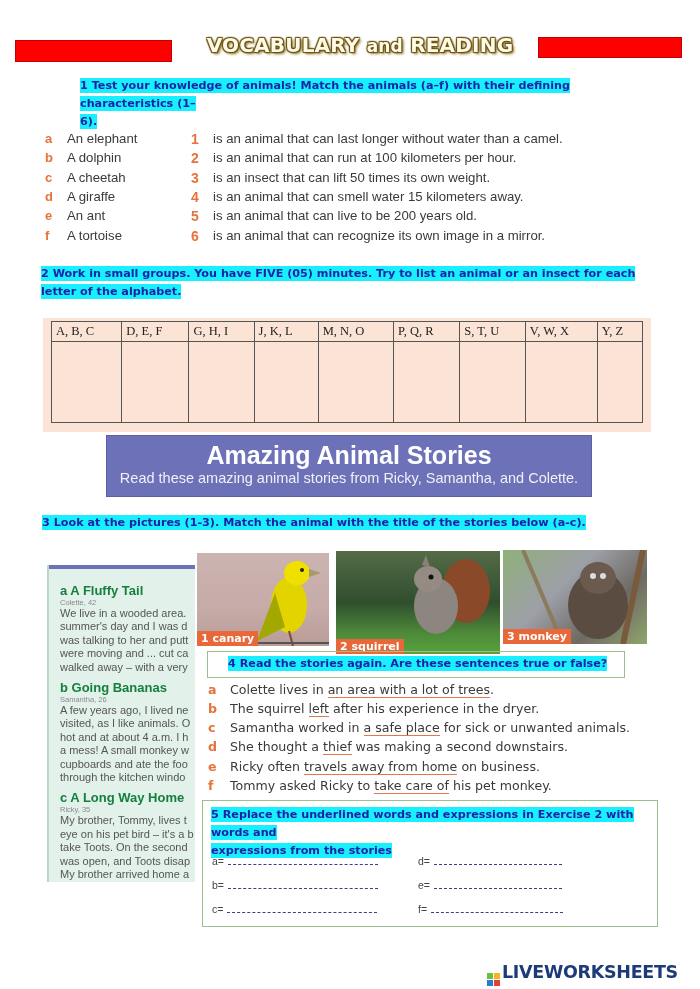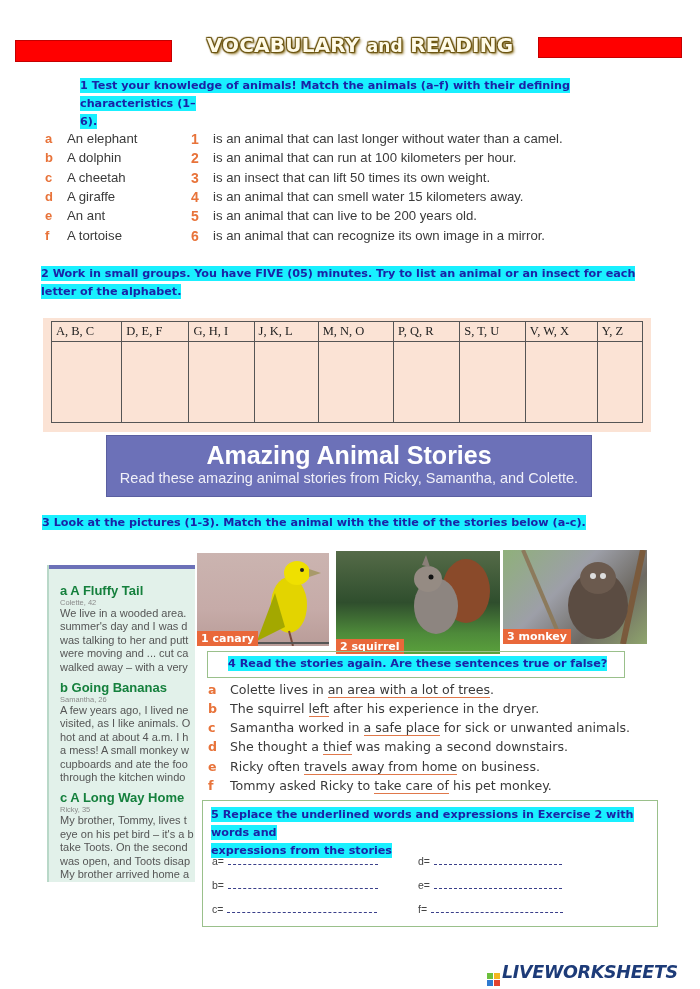--- a/index.html
+++ b/index.html
@@ -62,21 +62,21 @@
     .ex4-box { left: 207px; top: 651px; width: 418px; height: 27px; border: 1px solid #9ac08b; }
     .ex4-row { position: absolute; left: 208px; height: 19px; font-family: "DejaVu Sans", sans-serif; font-size: 12.6px; color: #3a3a3a; white-space: nowrap; }
     .ex4-row .let { display: inline-block; width: 22px; color: #e8733a; font-weight: bold; }
     .ex4-row u { text-decoration: none; border-bottom: 1.5px solid #e0784a; }
 
     
     .ex5-box { left: 202px; top: 800px; width: 456px; height: 127px; border: 1.5px solid #9ac08b; }
     .blank-row { position: absolute; font-family: "Liberation Sans", sans-serif; font-size: 10.5px; color: #444; white-space: nowrap; }
     .blank-row .line { display: inline-block; border-bottom: 1px dashed #3a3f8a; height: 8px; vertical-align: baseline; margin-left: 4px; }
 
-    .logo { left: 487px; top: 962px; font-family: "DejaVu Sans", sans-serif; font-weight: bold; font-size: 17.5px; color: #1d3b78; letter-spacing: -0.3px; white-space: nowrap; font-style: italic; }
+    .logo { left: 487px; top: 962px; font-family: "DejaVu Sans", sans-serif; font-weight: bold; font-size: 17.5px; color: #1d3b78; letter-spacing: -0.3px; white-space: nowrap; }
     .logo .cube { display: inline-grid; grid-template-columns: 6px 6px; grid-template-rows: 6px 6px; gap: 1px; vertical-align: -1px; margin-right: 2px; }
     .logo .cube i { display: block; }
   </style>
 </head>
 <body>
 
 <div class="abs red-bar" style="left:15px;top:40px;width:157px;height:22px;"></div>
 <div class="abs red-bar" style="left:538px;top:37px;width:144px;height:21px;"></div>
 <div class="abs main-title">
   <span>VOCABULARY</span>

